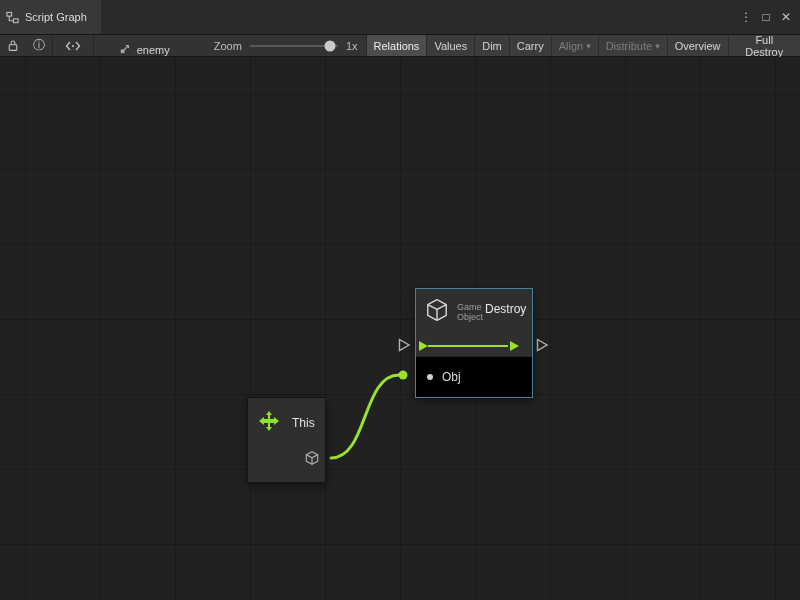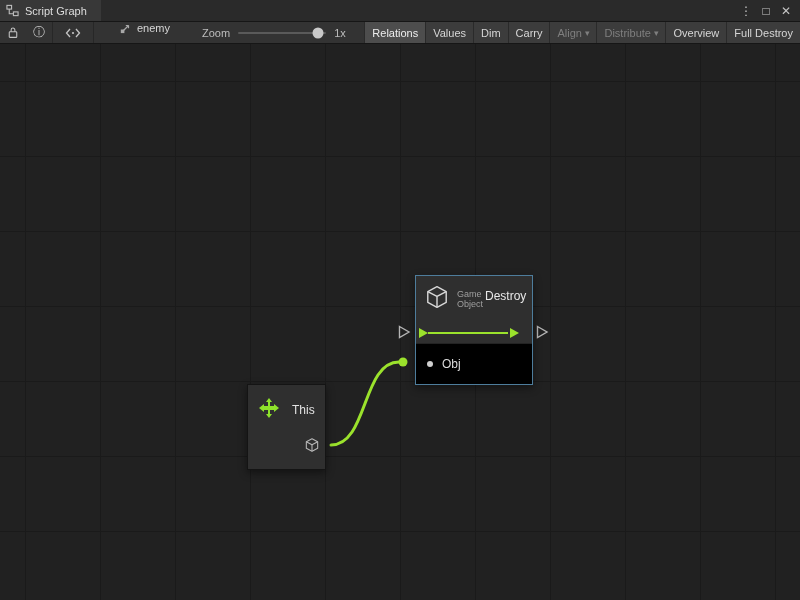--- a/index.html
+++ b/index.html
@@ -3,31 +3,31 @@
 <meta charset="utf-8">
 <style>
   * { box-sizing: border-box; margin: 0; padding: 0; }
   html, body { width: 800px; height: 600px; overflow: hidden; background: #1b1b1b; }
   body { font-family: "Liberation Sans", sans-serif; -webkit-user-select: none; user-select: none; }
   :root { --green: #9be22c; --sel: #4e7d9c; }
 
   .window { width: 800px; height: 600px; display: flex; flex-direction: column; position: relative; }
 
   
-  .titlebar { height: 22px; background: #2a2a2a; border-bottom: 1px solid #161616; display: flex; align-items: stretch; }
+  .titlebar { height: 35px; background: #2a2a2a; border-bottom: 1px solid #161616; display: flex; align-items: stretch; }
   .tab { display: flex; align-items: center; gap: 6px; padding: 0 14px 0 6px; background: #383838; color: #dedede; font-size: 11px; }
   .tab-icon svg { display: block; }
   .win-controls { margin-left: auto; display: flex; align-items: center; padding-right: 4px; color: #c5c5c5; }
   .win-btn { width: 20px; text-align: center; font-size: 12px; line-height: 20px; cursor: default; }
 
   
   .toolbar { height: 22px; background: #333333; border-bottom: 1px solid #161616; display: flex; align-items: stretch; color: #cccccc; font-size: 11px; }
   .tb-icon-btn { width: 26px; display: flex; align-items: center; justify-content: center; }
   .tb-sep { width: 1px; background: #272727; }
-  .tb-group { display: flex; align-items: flex-start; gap: 5px; padding: 0 8px; }
+  .tb-group { display: flex; align-items: flex-end; gap: 5px; padding: 0 8px; }
   .info-glyph { font-size: 12px; color: #c4c4c4; }
   .graph-name { color: #d6d6d6; }
   .zoom-group { display: flex; align-items: center; gap: 8px; padding: 0 8px; }
   .zoom-label { color: #bdbdbd; }
   .zoom-track { position: relative; width: 88px; height: 2px; background: #5a5a5a; border-radius: 1px; }
   .zoom-knob { position: absolute; top: 50%; left: 80px; width: 11px; height: 11px; border-radius: 50%; background: #c9c9c9; transform: translate(-50%, -50%); }
   .zoom-value { color: #bdbdbd; }
 
   .tb-buttons { margin-left: auto; display: flex; align-items: stretch; }
   .tb-btn { display: flex; align-items: center; gap: 3px; padding: 0 7px; background: #3c3c3c; border-left: 1px solid #2a2a2a; color: #d6d6d6; font-size: 11px; border-top: none; border-right: none; border-bottom: none; font-family: Liberation Sans, sans-serif; }
@@ -115,21 +115,21 @@
       <span>
         <svg width="12" height="12" viewBox="0 0 12 12" fill="none" stroke="#a8a8a8" stroke-width="1.2">
           <path d="M3.5 8.5 L8.5 3.5"></path>
           <rect x="0.8" y="7.5" width="3.6" height="3.6" fill="#a8a8a8" stroke="none"></rect>
           <path d="M8.5 3.5 L8.5 6.2 M8.5 3.5 L5.8 3.5"></path>
         </svg>
       </span>
       <span class="graph-name">enemy</span>
     </div>
 
-    <div class="zoom-group" style="margin-left:16px">
+    <div class="zoom-group" style="margin-left:28px">
       <span class="zoom-label">Zoom</span>
       <div class="zoom-track">
         <div class="zoom-knob"></div>
       </div>
       <span class="zoom-value">1x</span>
     </div>
 
     <div class="tb-buttons">
       <button class="tb-btn active">Relations</button>
       <button class="tb-btn">Values</button>

